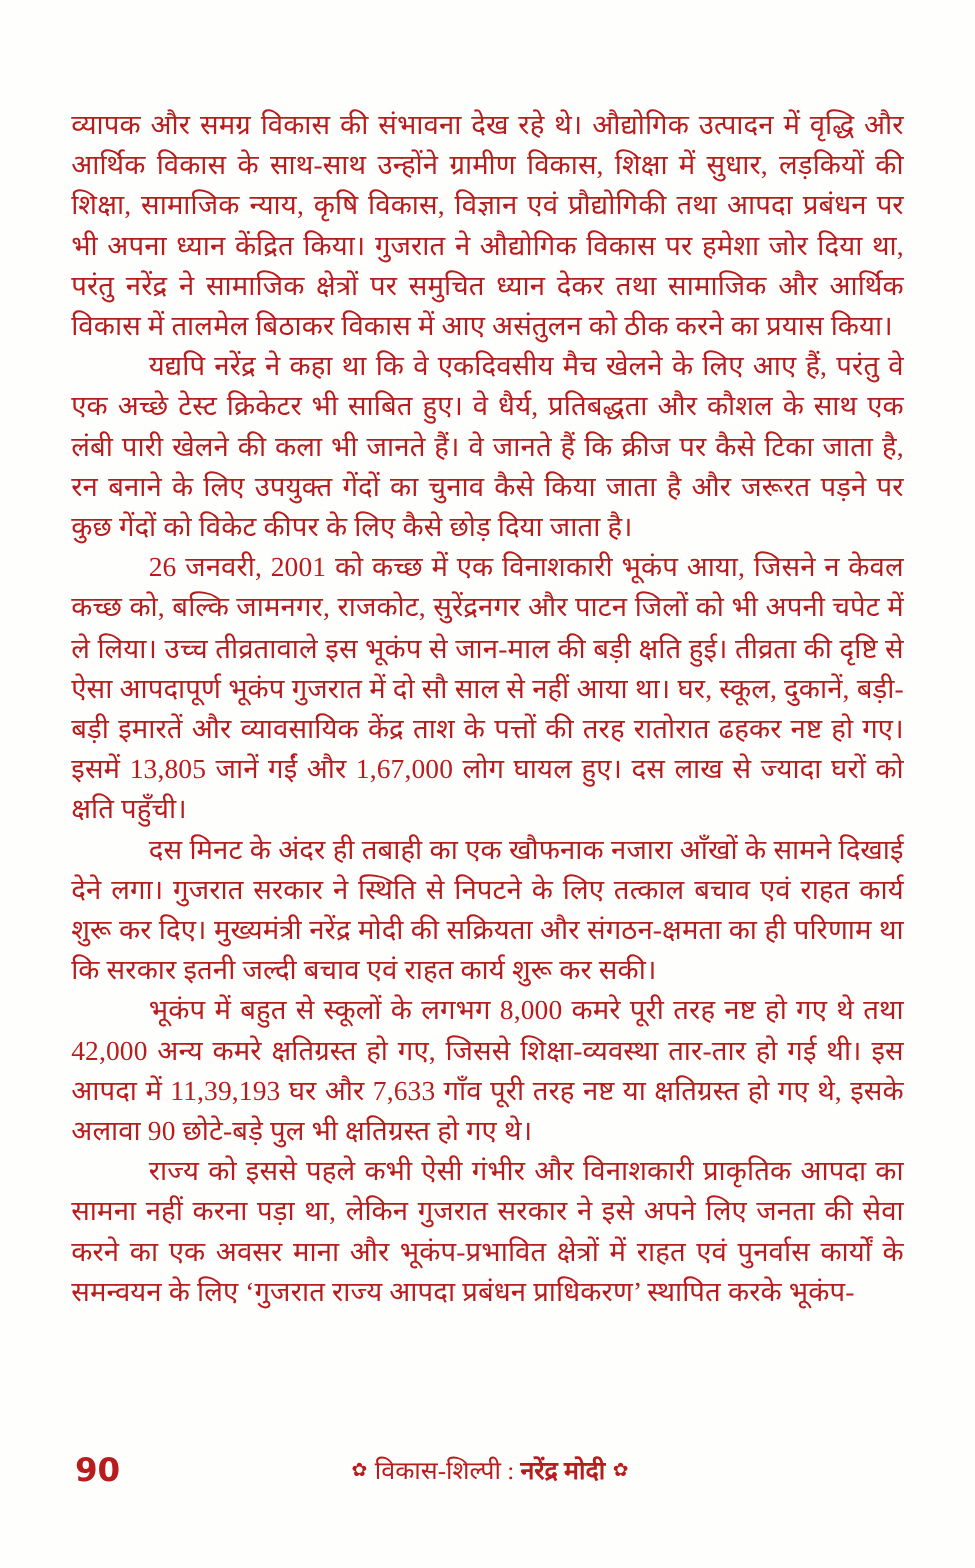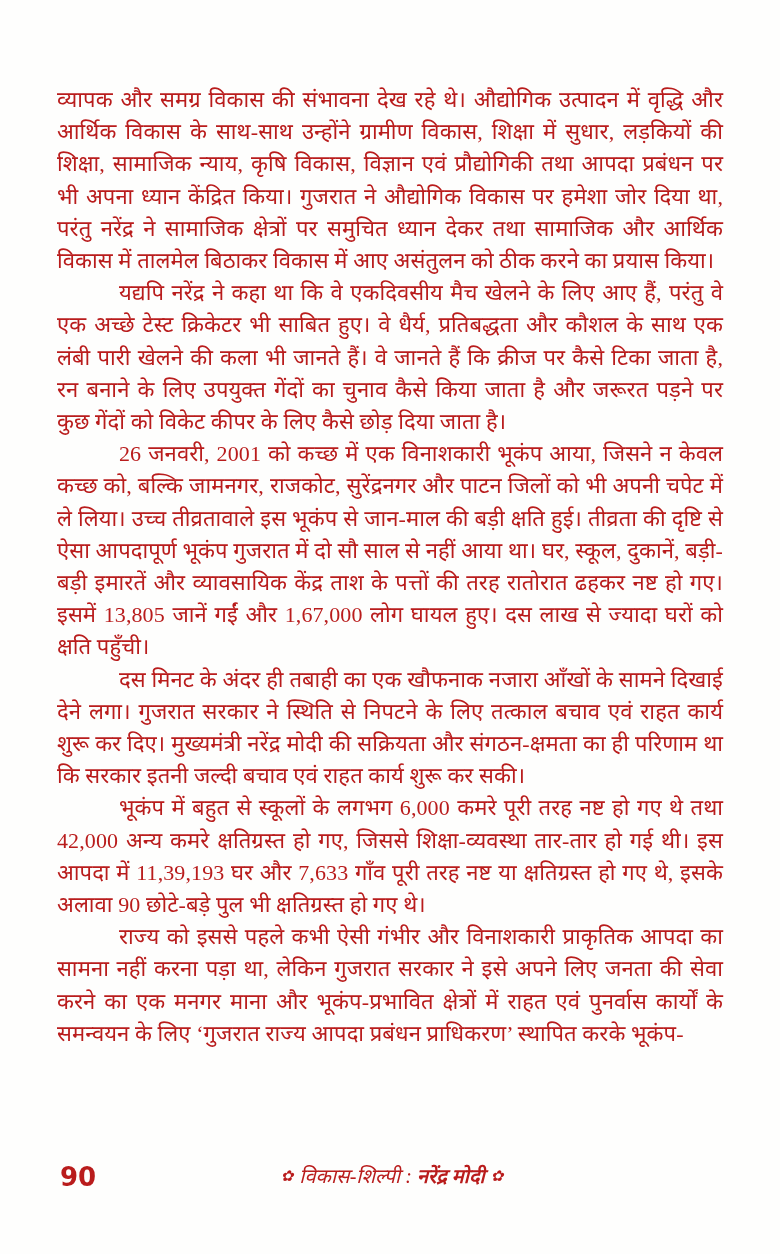--- a/index.html
+++ b/index.html
@@ -49,21 +49,20 @@
     font-family: "DejaVu Sans", sans-serif;
   }
   .running-head {
     position: absolute;
     left: 4px;
     right: 0;
     top: 2px;
     text-align: center;
     font-size: 20px;
     white-space: nowrap;
-    font-style: italic;
   }
   .running-head .ornament {
     font-size: 15px;
     position: relative;
     top: -2px;
     padding: 0 6px;
   }
   .running-head .series-label {
     font-weight: normal;
   }
@@ -74,22 +73,22 @@
 </head>
 <body>
 
 <div class="page">
 
   <div class="text-block">
     <p>व्यापक और समग्र विकास की संभावना देख रहे थे। औद्योगिक उत्पादन में वृद्धि और आर्थिक विकास के साथ-साथ उन्होंने ग्रामीण विकास, शिक्षा में सुधार, लड़कियों की शिक्षा, सामाजिक न्याय, कृषि विकास, विज्ञान एवं प्रौद्योगिकी तथा आपदा प्रबंधन पर भी अपना ध्यान केंद्रित किया। गुजरात ने औद्योगिक विकास पर हमेशा जोर दिया था, परंतु नरेंद्र ने सामाजिक क्षेत्रों पर समुचित ध्यान देकर तथा सामाजिक और आर्थिक विकास में तालमेल बिठाकर विकास में आए असंतुलन को ठीक करने का प्रयास किया।</p>
     <p class="indent">यद्यपि नरेंद्र ने कहा था कि वे एकदिवसीय मैच खेलने के लिए आए हैं, परंतु वे एक अच्छे टेस्ट क्रिकेटर भी साबित हुए। वे धैर्य, प्रतिबद्धता और कौशल के साथ एक लंबी पारी खेलने की कला भी जानते हैं। वे जानते हैं कि क्रीज पर कैसे टिका जाता है, रन बनाने के लिए उपयुक्त गेंदों का चुनाव कैसे किया जाता है और जरूरत पड़ने पर कुछ गेंदों को विकेट कीपर के लिए कैसे छोड़ दिया जाता है।</p>
     <p class="indent">26 जनवरी, 2001 को कच्छ में एक विनाशकारी भूकंप आया, जिसने न केवल कच्छ को, बल्कि जामनगर, राजकोट, सुरेंद्रनगर और पाटन जिलों को भी अपनी चपेट में ले लिया। उच्च तीव्रतावाले इस भूकंप से जान-माल की बड़ी क्षति हुई। तीव्रता की दृष्टि से ऐसा आपदापूर्ण भूकंप गुजरात में दो सौ साल से नहीं आया था। घर, स्कूल, दुकानें, बड़ी-बड़ी इमारतें और व्यावसायिक केंद्र ताश के पत्तों की तरह रातोरात ढहकर नष्ट हो गए। इसमें 13,805 जानें गईं और 1,67,000 लोग घायल हुए। दस लाख से ज्यादा घरों को क्षति पहुँची।</p>
     <p class="indent">दस मिनट के अंदर ही तबाही का एक खौफनाक नजारा आँखों के सामने दिखाई देने लगा। गुजरात सरकार ने स्थिति से निपटने के लिए तत्काल बचाव एवं राहत कार्य शुरू कर दिए। मुख्यमंत्री नरेंद्र मोदी की सक्रियता और संगठन-क्षमता का ही परिणाम था कि सरकार इतनी जल्दी बचाव एवं राहत कार्य शुरू कर सकी।</p>
-    <p class="indent">भूकंप में बहुत से स्कूलों के लगभग 6,000 कमरे पूरी तरह नष्ट हो गए थे तथा 42,000 अन्य कमरे क्षतिग्रस्त हो गए, जिससे शिक्षा-व्यवस्था तार-तार हो गई थी। इस आपदा में 11,39,193 घर और 7,633 गाँव पूरी तरह नष्ट या क्षतिग्रस्त हो गए थे, इसके अलावा 90 छोटे-बड़े पुल भी क्षतिग्रस्त हो गए थे।</p>
-    <p class="indent">राज्य को इससे पहले कभी ऐसी गंभीर और विनाशकारी प्राकृतिक आपदा का सामना नहीं करना पड़ा था, लेकिन गुजरात सरकार ने इसे अपने लिए जनता की सेवा करने का एक मनगर माना और भूकंप-प्रभावित क्षेत्रों में राहत एवं पुनर्वास कार्यों के समन्वयन के लिए ‘गुजरात राज्य आपदा प्रबंधन प्राधिकरण’ स्थापित करके भूकंप-</p>
+    <p class="indent">भूकंप में बहुत से स्कूलों के लगभग 8,000 कमरे पूरी तरह नष्ट हो गए थे तथा 42,000 अन्य कमरे क्षतिग्रस्त हो गए, जिससे शिक्षा-व्यवस्था तार-तार हो गई थी। इस आपदा में 11,39,193 घर और 7,633 गाँव पूरी तरह नष्ट या क्षतिग्रस्त हो गए थे, इसके अलावा 90 छोटे-बड़े पुल भी क्षतिग्रस्त हो गए थे।</p>
+    <p class="indent">राज्य को इससे पहले कभी ऐसी गंभीर और विनाशकारी प्राकृतिक आपदा का सामना नहीं करना पड़ा था, लेकिन गुजरात सरकार ने इसे अपने लिए जनता की सेवा करने का एक अवसर माना और भूकंप-प्रभावित क्षेत्रों में राहत एवं पुनर्वास कार्यों के समन्वयन के लिए ‘गुजरात राज्य आपदा प्रबंधन प्राधिकरण’ स्थापित करके भूकंप-</p>
   </div>
 
   <div class="footer">
     <span class="page-number">90</span>
     <div class="running-head">
       <span class="ornament">✿</span><span class="series-label">विकास-शिल्पी :</span>&nbsp;<span class="book-title">नरेंद्र मोदी</span><span class="ornament">✿</span>
     </div>
   </div>
 
 </div>

